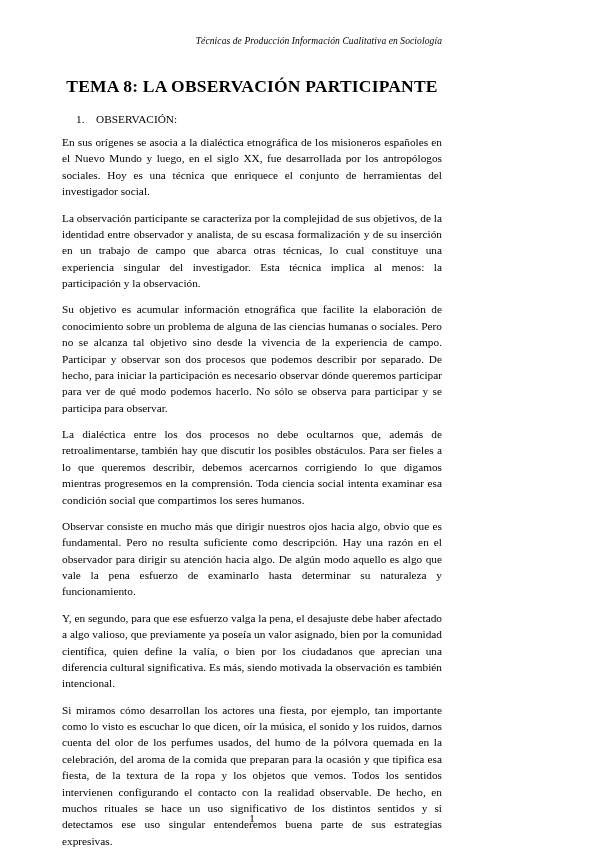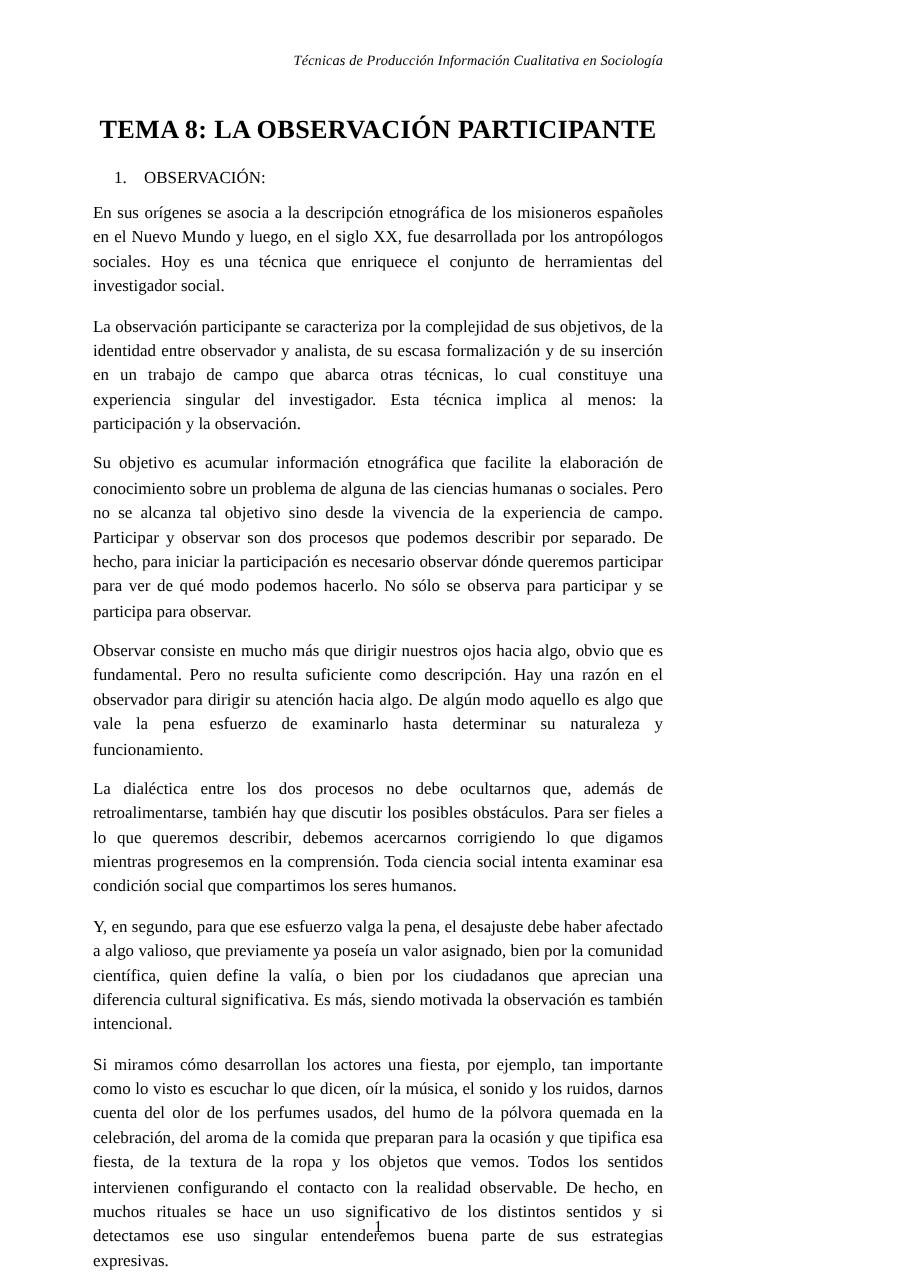--- a/index.html
+++ b/index.html
@@ -76,22 +76,22 @@
 
   <h1 class="doc-title">TEMA 8: LA OBSERVACIÓN PARTICIPANTE</h1>
 
   <ul class="section-list">
     <li class="section-item">
       <span class="num">1.</span>
       <span>OBSERVACIÓN:</span>
     </li>
   </ul>
 
-  <p class="para">En sus orígenes se asocia a la descripción etnográfica de los misioneros españoles en el Nuevo Mundo y luego, en el siglo XX, fue desarrollada por los antropólogos sociales. Hoy es una técnica que enriquece el conjunto de herramientas del investigador social.</p>
+  <p class="para">En sus orígenes se asocia a la dialéctica etnográfica de los misioneros españoles en el Nuevo Mundo y luego, en el siglo XX, fue desarrollada por los antropólogos sociales. Hoy es una técnica que enriquece el conjunto de herramientas del investigador social.</p>
   <p class="para">La observación participante se caracteriza por la complejidad de sus objetivos, de la identidad entre observador y analista, de su escasa formalización y de su inserción en un trabajo de campo que abarca otras técnicas, lo cual constituye una experiencia singular del investigador. Esta técnica implica al menos: la participación y la observación.</p>
   <p class="para">Su objetivo es acumular información etnográfica que facilite la elaboración de conocimiento sobre un problema de alguna de las ciencias humanas o sociales. Pero no se alcanza tal objetivo sino desde la vivencia de la experiencia de campo. Participar y observar son dos procesos que podemos describir por separado. De hecho, para iniciar la participación es necesario observar dónde queremos participar para ver de qué modo podemos hacerlo. No sólo se observa para participar y se participa para observar.</p>
+  <p class="para">La dialéctica entre los dos procesos no debe ocultarnos que, además de retroalimentarse, también hay que discutir los posibles obstáculos. Para ser fieles a lo que queremos describir, debemos acercarnos corrigiendo lo que digamos mientras progresemos en la comprensión. Toda ciencia social intenta examinar esa condición social que compartimos los seres humanos.</p>
   <p class="para">Observar consiste en mucho más que dirigir nuestros ojos hacia algo, obvio que es fundamental. Pero no resulta suficiente como descripción. Hay una razón en el observador para dirigir su atención hacia algo. De algún modo aquello es algo que vale la pena esfuerzo de examinarlo hasta determinar su naturaleza y funcionamiento.</p>
-  <p class="para">La dialéctica entre los dos procesos no debe ocultarnos que, además de retroalimentarse, también hay que discutir los posibles obstáculos. Para ser fieles a lo que queremos describir, debemos acercarnos corrigiendo lo que digamos mientras progresemos en la comprensión. Toda ciencia social intenta examinar esa condición social que compartimos los seres humanos.</p>
   <p class="para">Y, en segundo, para que ese esfuerzo valga la pena, el desajuste debe haber afectado a algo valioso, que previamente ya poseía un valor asignado, bien por la comunidad científica, quien define la valía, o bien por los ciudadanos que aprecian una diferencia cultural significativa. Es más, siendo motivada la observación es también intencional.</p>
   <p class="para">Si miramos cómo desarrollan los actores una fiesta, por ejemplo, tan importante como lo visto es escuchar lo que dicen, oír la música, el sonido y los ruidos, darnos cuenta del olor de los perfumes usados, del humo de la pólvora quemada en la celebración, del aroma de la comida que preparan para la ocasión y que tipifica esa fiesta, de la textura de la ropa y los objetos que vemos. Todos los sentidos intervienen configurando el contacto con la realidad observable. De hecho, en muchos rituales se hace un uso significativo de los distintos sentidos y si detectamos ese uso singular entenderemos buena parte de sus estrategias expresivas.</p>
 
   <div class="page-number">1</div>
 </div>
 
 </body></html>

